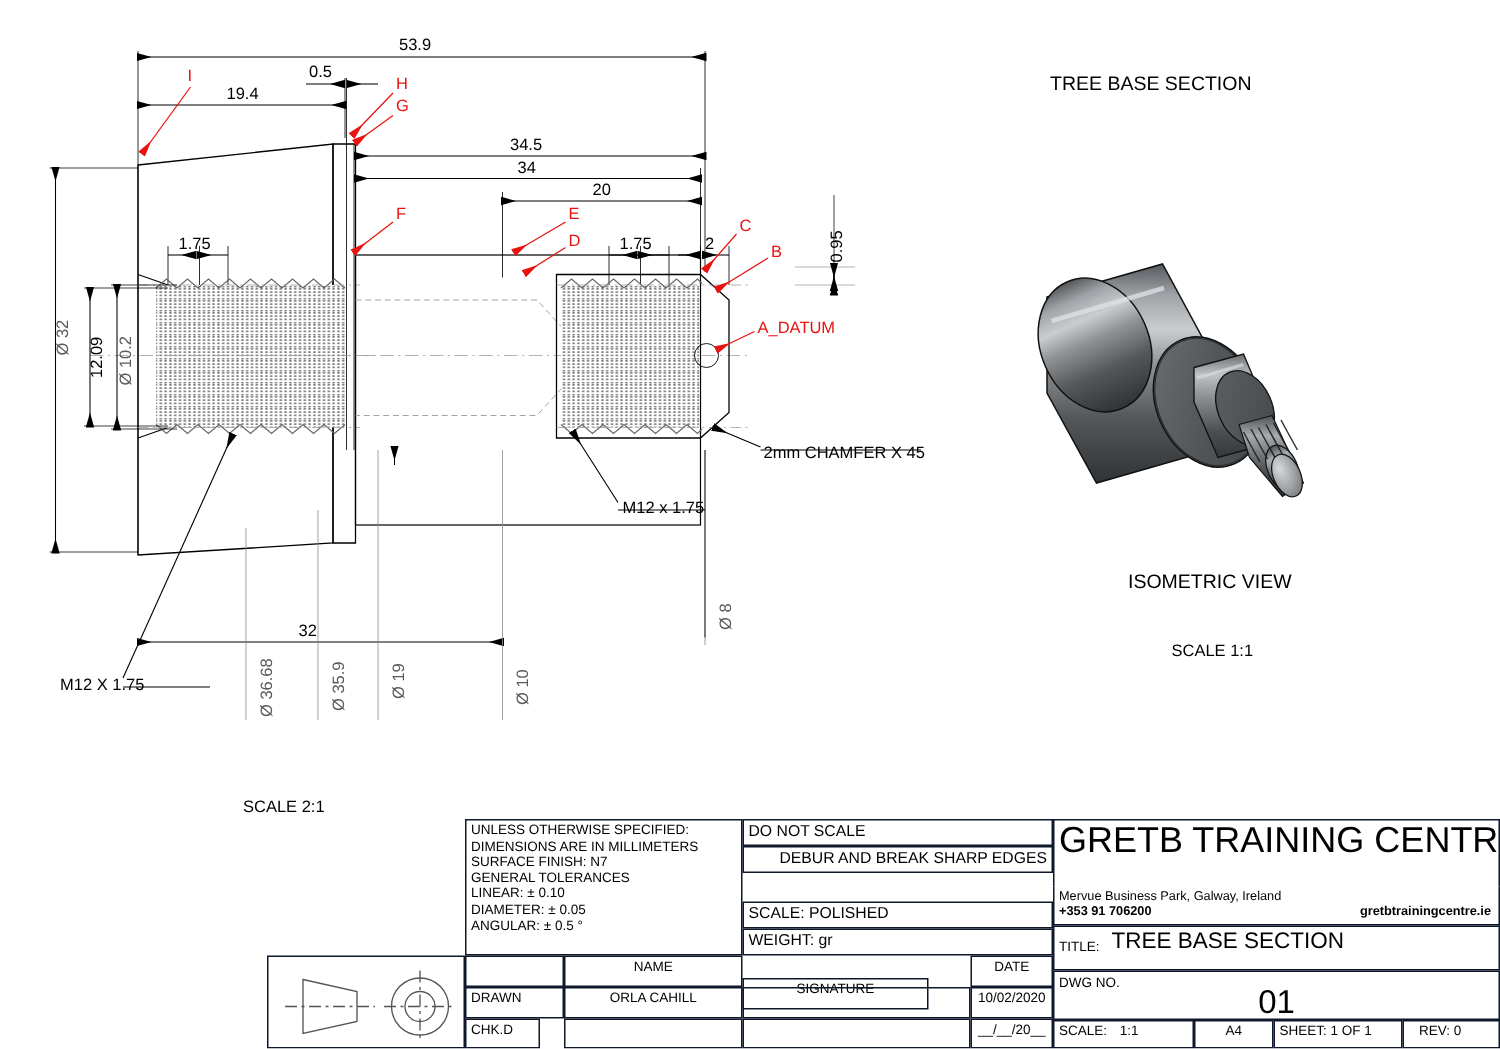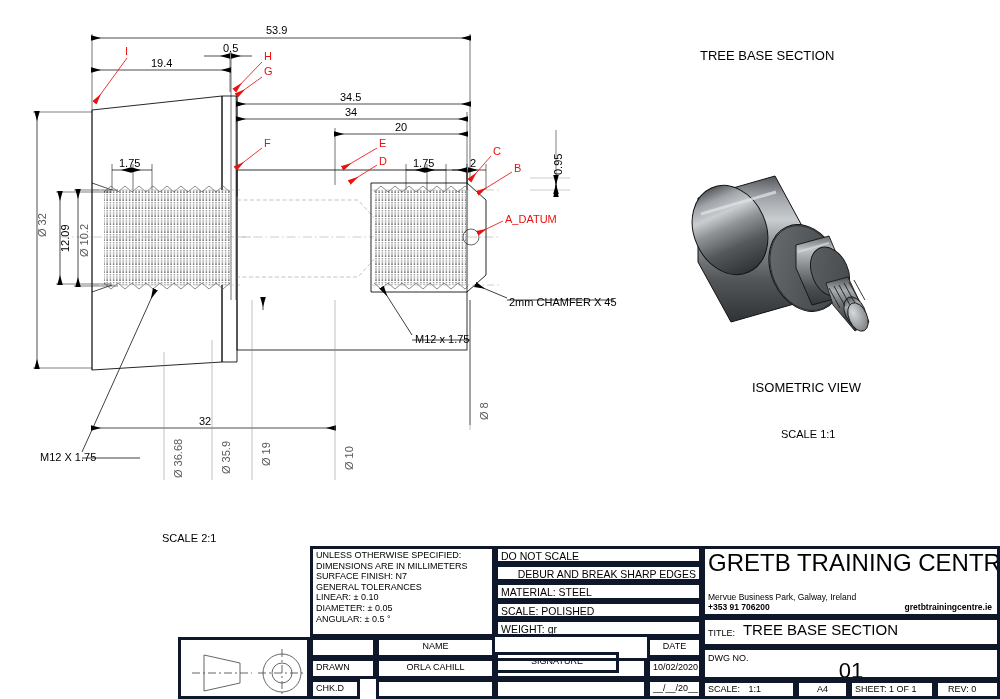--- a/index.html
+++ b/index.html
@@ -5,21 +5,21 @@
   html,body{margin:0;padding:0;background:#fff;}
   body{width:1000px;height:699px;position:relative;overflow:hidden;
        font-family:"Liberation Sans","DejaVu Sans",sans-serif;color:#000;}
   #sheet{position:absolute;left:0;top:0;width:1000px;height:699px;}
   svg.layer{position:absolute;left:0;top:0;width:1000px;height:699px;overflow:visible;}
   .txt{position:absolute;white-space:nowrap;font-size:11px;line-height:1.1;color:#000;}
   .txt.red{color:#e8130f;}
   .txt.vert{transform-origin:0 0;transform:rotate(-90deg);}
   .txt.grey{color:#5a5a5a;}
   .tb{position:absolute;box-sizing:border-box;}
-  .tbcell{position:absolute;box-sizing:border-box;border:3px solid #0f172a;
+  .tbcell{position:absolute;box-sizing:border-box;border:1px solid #0f172a;
           font-size:10.5px;padding:1px 3px;line-height:1.18;overflow:hidden;}
   .ctr{text-align:center;}
   .big{font-size:24px;font-weight:normal;letter-spacing:0px;}
   .huge{font-size:22px;}
   .t13{font-size:13px;}
   .t9{font-size:9px;}
   .t8{font-size:8.5px;}
   .nowrap{white-space:nowrap;}
 </style>
 </head>
@@ -259,21 +259,21 @@
 
       <ellipse cx="858" cy="317" rx="9" ry="15" transform="rotate(-24 858 317)" fill="url(#gEnd)" stroke="#111" stroke-width="0.8"></ellipse>
 
       <path d="M701,214 L776,192" stroke="#dfe2e5" stroke-width="3" opacity="0.75" fill="none"></path>
       <path d="M798,252 L829,243" stroke="#d8dbde" stroke-width="2.2" opacity="0.7" fill="none"></path>
     </g>
   </svg>
 
   <div class="txt" style="left:266px;top:24px;">53.9</div>
   <div class="txt" style="left:151px;top:57px;">19.4</div>
-  <div class="txt" style="left:191px;top:42px;padding-left:32px;">0.5</div>
+  <div class="txt" style="left:174px;top:42px;padding-left:32px;">0.5</div>
   <div class="txt" style="left:340px;top:91px;">34.5</div>
   <div class="txt" style="left:345px;top:106px;">34</div>
   <div class="txt" style="left:395px;top:121px;">20</div>
   <div class="txt" style="left:119px;top:157px;">1.75</div>
   <div class="txt" style="left:413px;top:157px;">1.75</div>
   <div class="txt" style="left:470px;top:157px;">2</div>
 
   <div class="txt vert" style="left:552px;top:175px;">0.95</div>
 
   <div class="txt vert grey" style="left:36px;top:237px;">Ø 32</div>
@@ -326,21 +326,20 @@
       <div>DIMENSIONS ARE IN MILLIMETERS</div>
       <div>SURFACE FINISH: N7</div>
       <div>GENERAL TOLERANCES</div>
       <div>LINEAR: ± 0.10</div>
       <div>DIAMETER: ± 0.05</div>
       <div>ANGULAR: ± 0.5 °</div>
     </div>
 
     <div class="tbcell" style="left:317px;top:0px;width:207px;height:18.2px;">DO NOT SCALE</div>
     <div class="tbcell" style="left:317px;top:18.2px;width:207px;height:18.2px;text-align:right;">DEBUR AND BREAK SHARP EDGES</div>
-    <div class="tbcell" style="left:317px;top:36.4px;width:207px;height:18.2px;">MATERIAL: STEEL</div>
     <div class="tbcell" style="left:317px;top:54.6px;width:207px;height:18.2px;">SCALE:   POLISHED</div>
     <div class="tbcell" style="left:317px;top:72.8px;width:207px;height:18.2px;">WEIGHT:     gr</div>
 
     <div class="tbcell" style="left:524px;top:0px;width:298px;height:45px;border-bottom:none;">
       <div class="ctr big nowrap" style="margin-top:-1px;">GRETB TRAINING CENTRE</div>
     </div>
     <div class="tbcell t8" style="left:524px;top:45px;width:298px;height:26px;border-top:none;">
       <div>Mervue Business Park, Galway, Ireland</div>
       <div style="position:relative;font-weight:bold;">
         <span>+353 91 706200</span>

